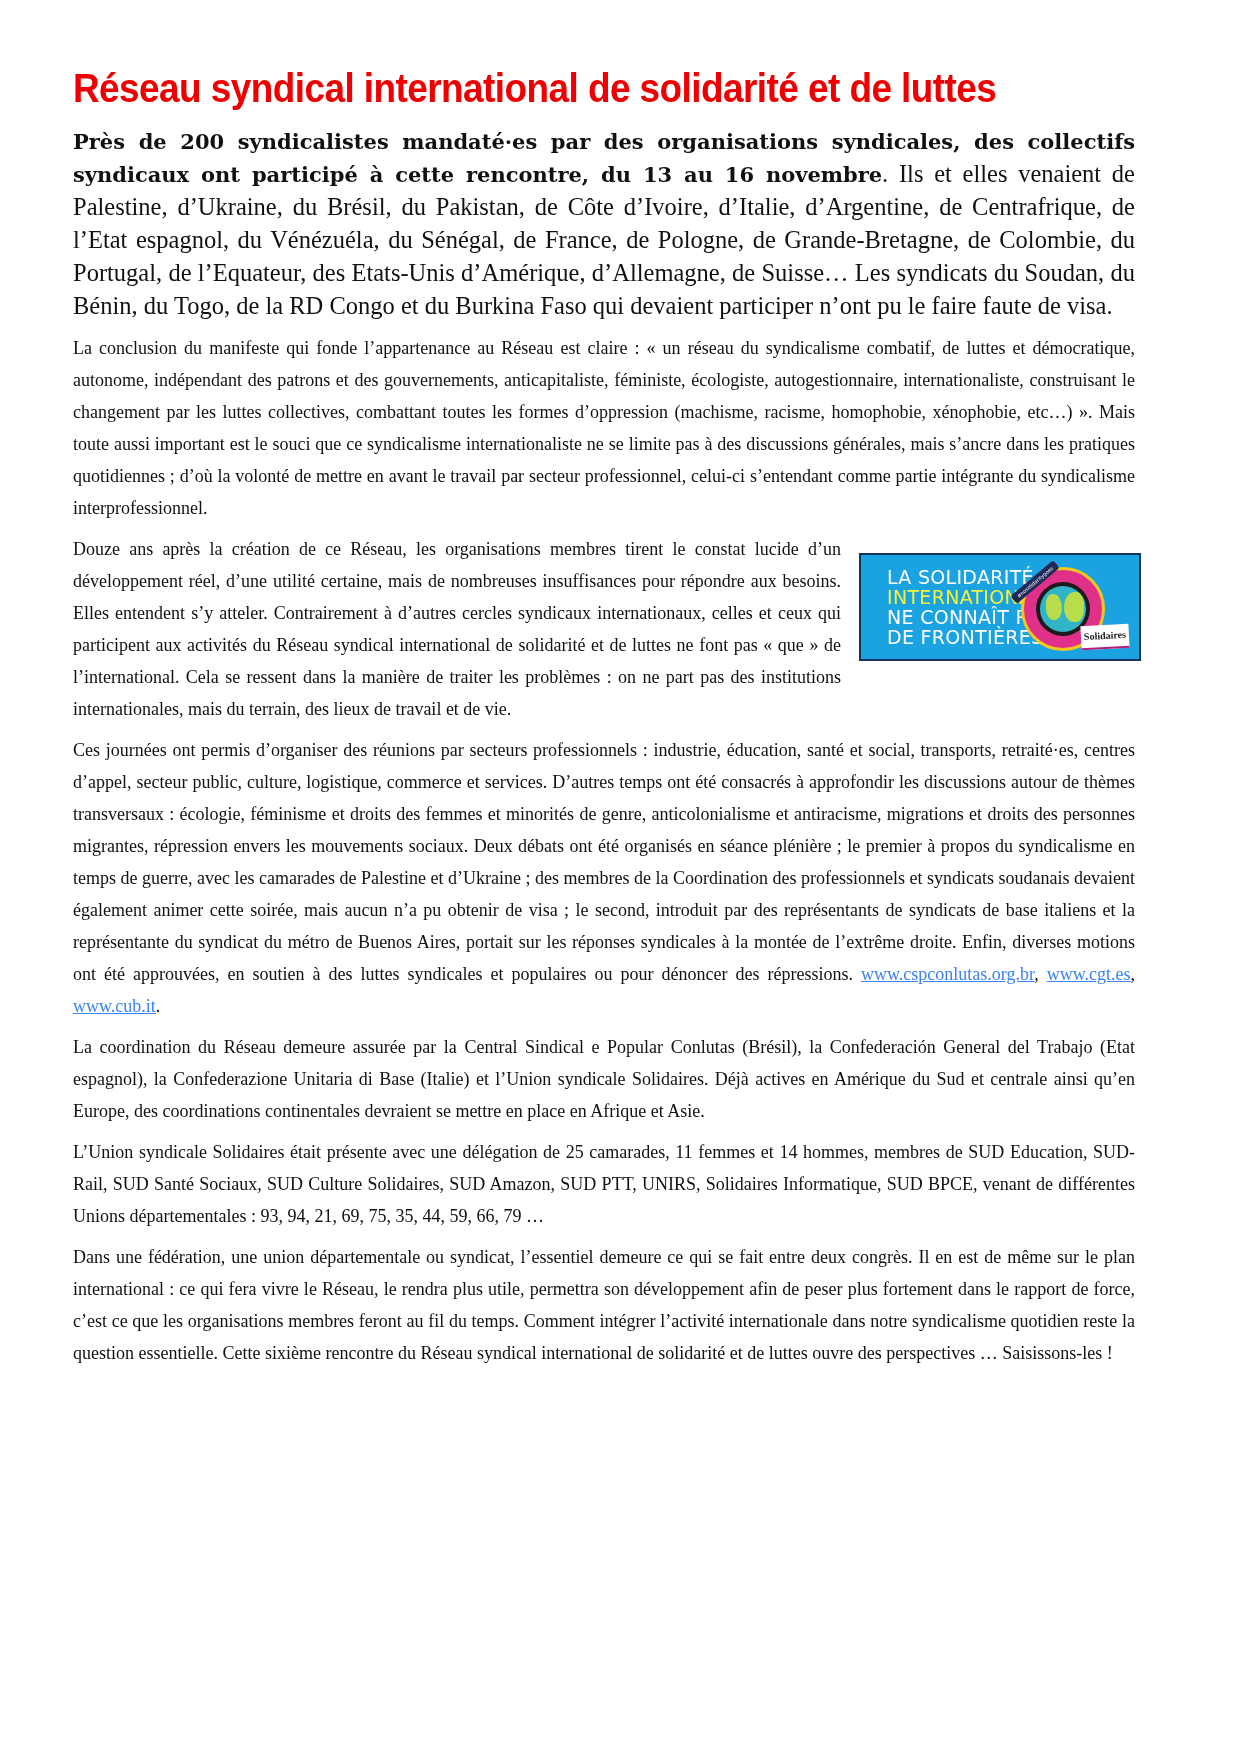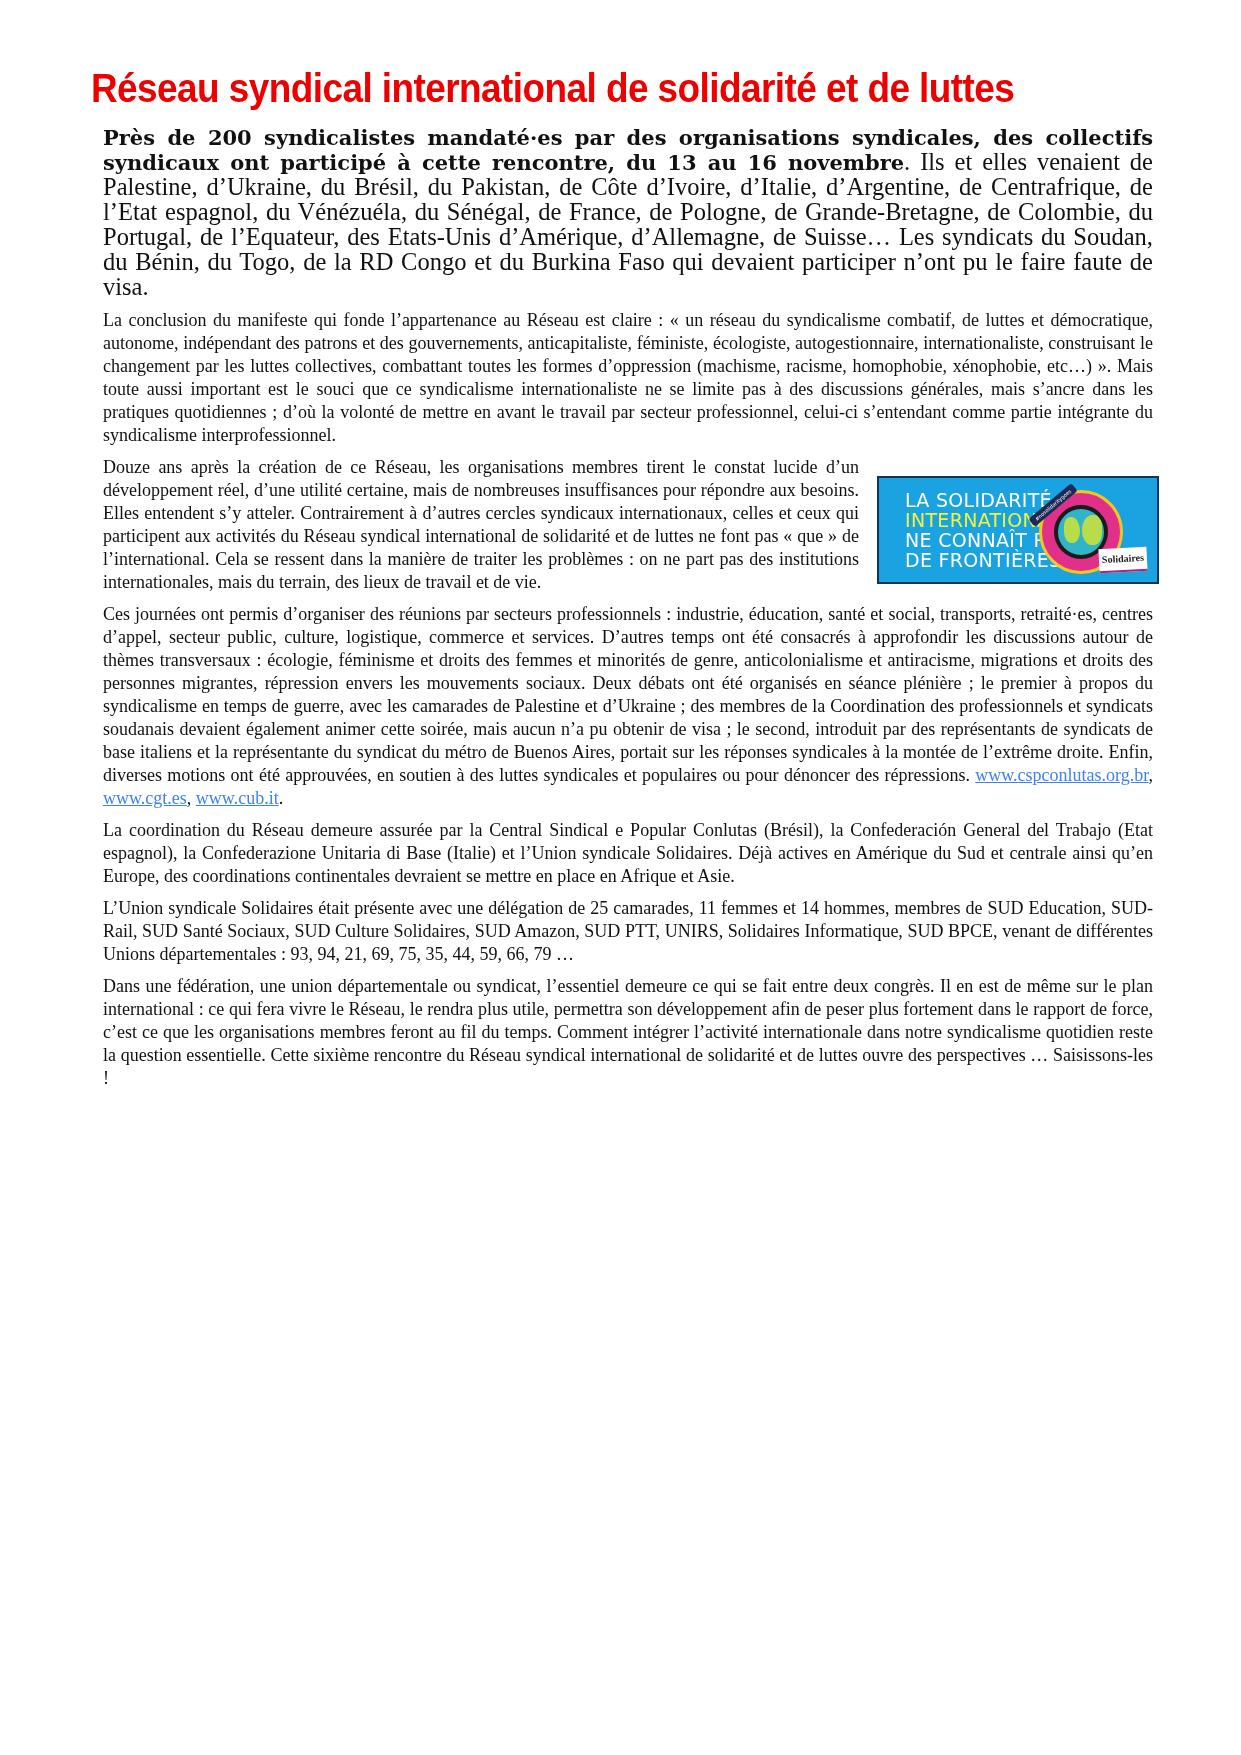--- a/index.html
+++ b/index.html
@@ -8,43 +8,43 @@
       background: #ffffff;
     }
     body {
       width: 1241px;
       height: 1755px;
       position: relative;
       overflow: hidden;
     }
     .page {
       position: absolute;
-      left: 91px;
+      left: 73px;
       top: 62px;
       width: 1062px;
     }
     .title {
       font-family: "Liberation Sans", sans-serif;
       font-weight: bold;
       color: #ee0000;
       font-size: 41px;
       line-height: 52px;
       margin: 0 0 12px 0;
       letter-spacing: -0.6px;
       transform: scaleX(0.9);
       transform-origin: left center;
       white-space: nowrap;
     }
     .para {
       font-family: "DejaVu Serif", serif;
       font-size: 21px;
-      line-height: 23px;
+      line-height: 32px;
       color: #111111;
       text-align: justify;
-      margin: 0 0 9px 12px;
+      margin: 0 0 9px 0;
     }
     .para.condensed {
       font-family: "Liberation Serif", serif;
       font-size: 18px;
     }
     .lead-bold {
       font-weight: bold;
     }
     .link {
       color: #3b82f6;

